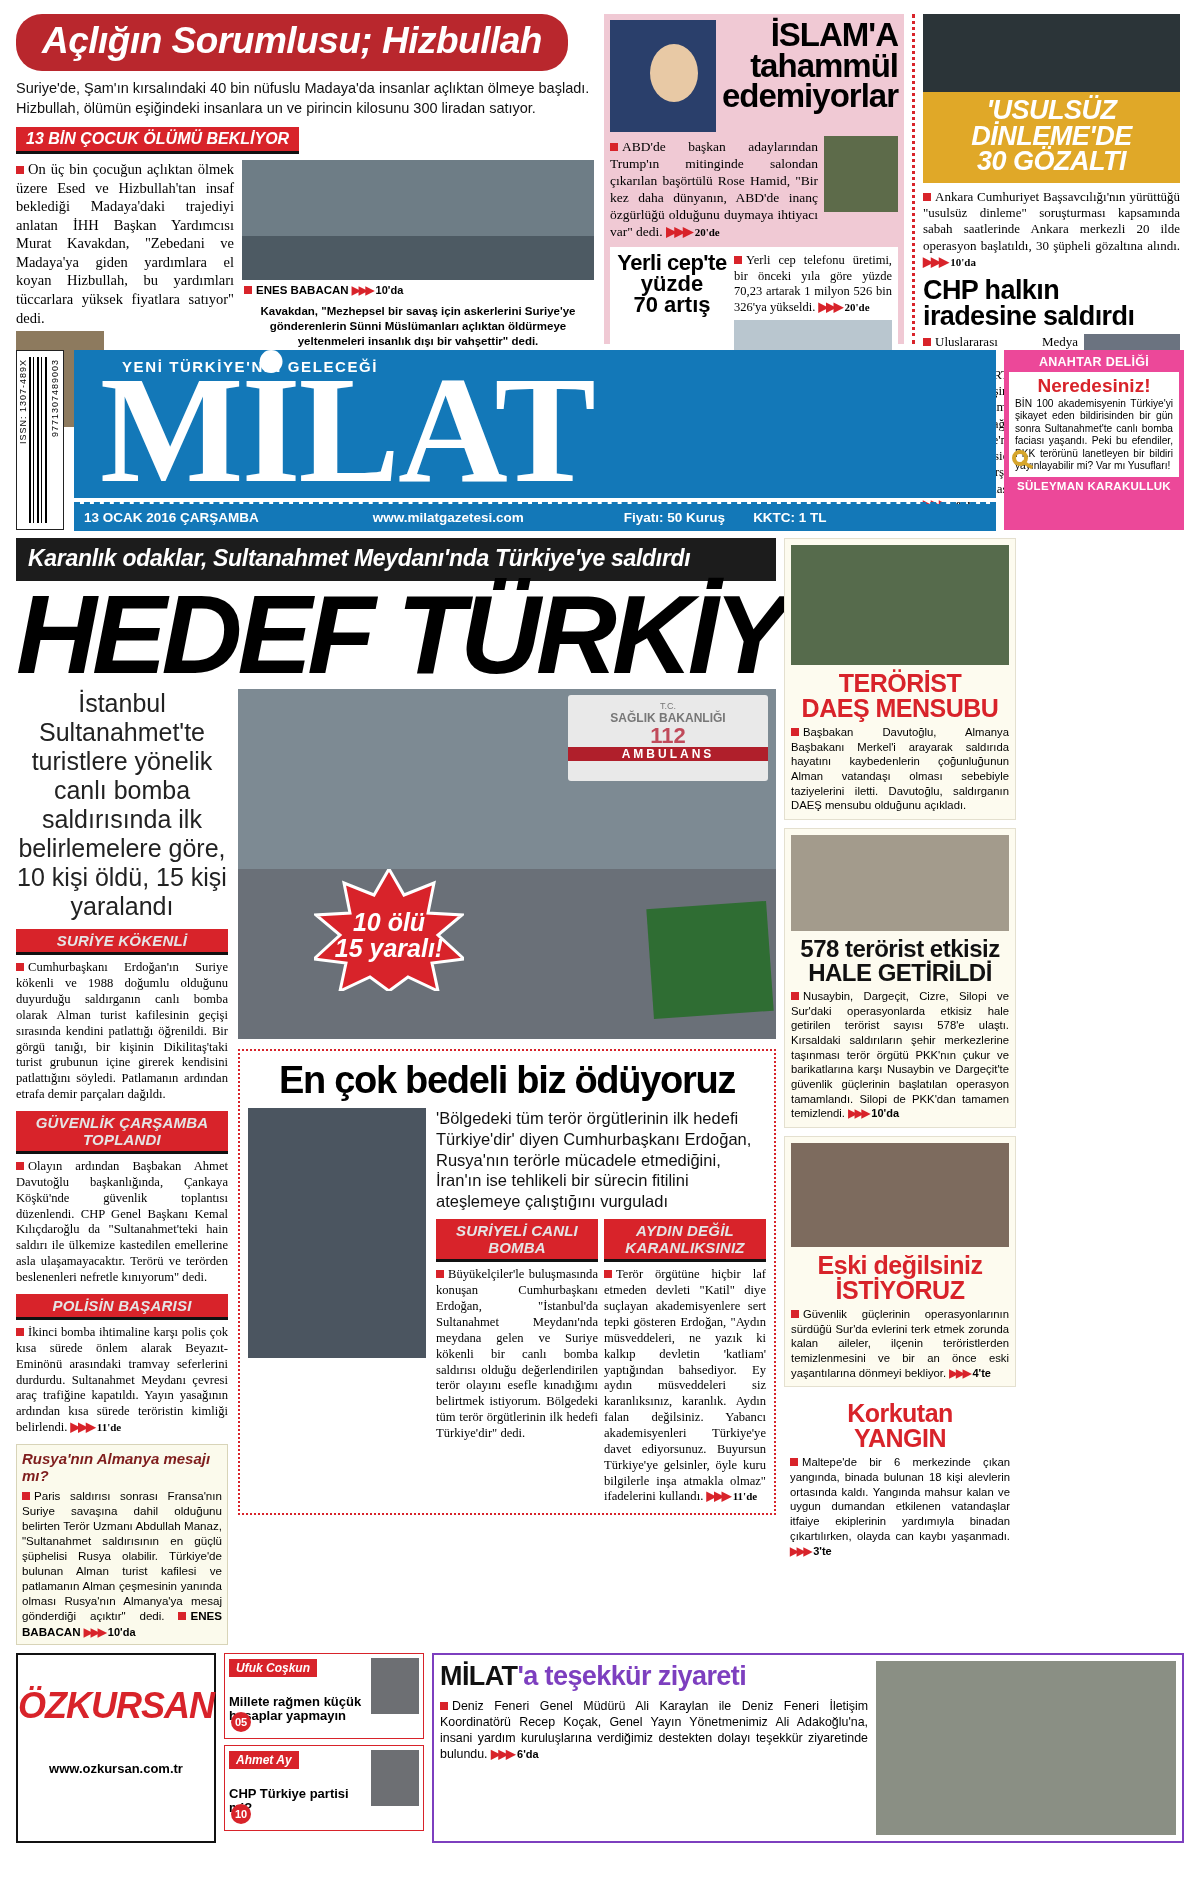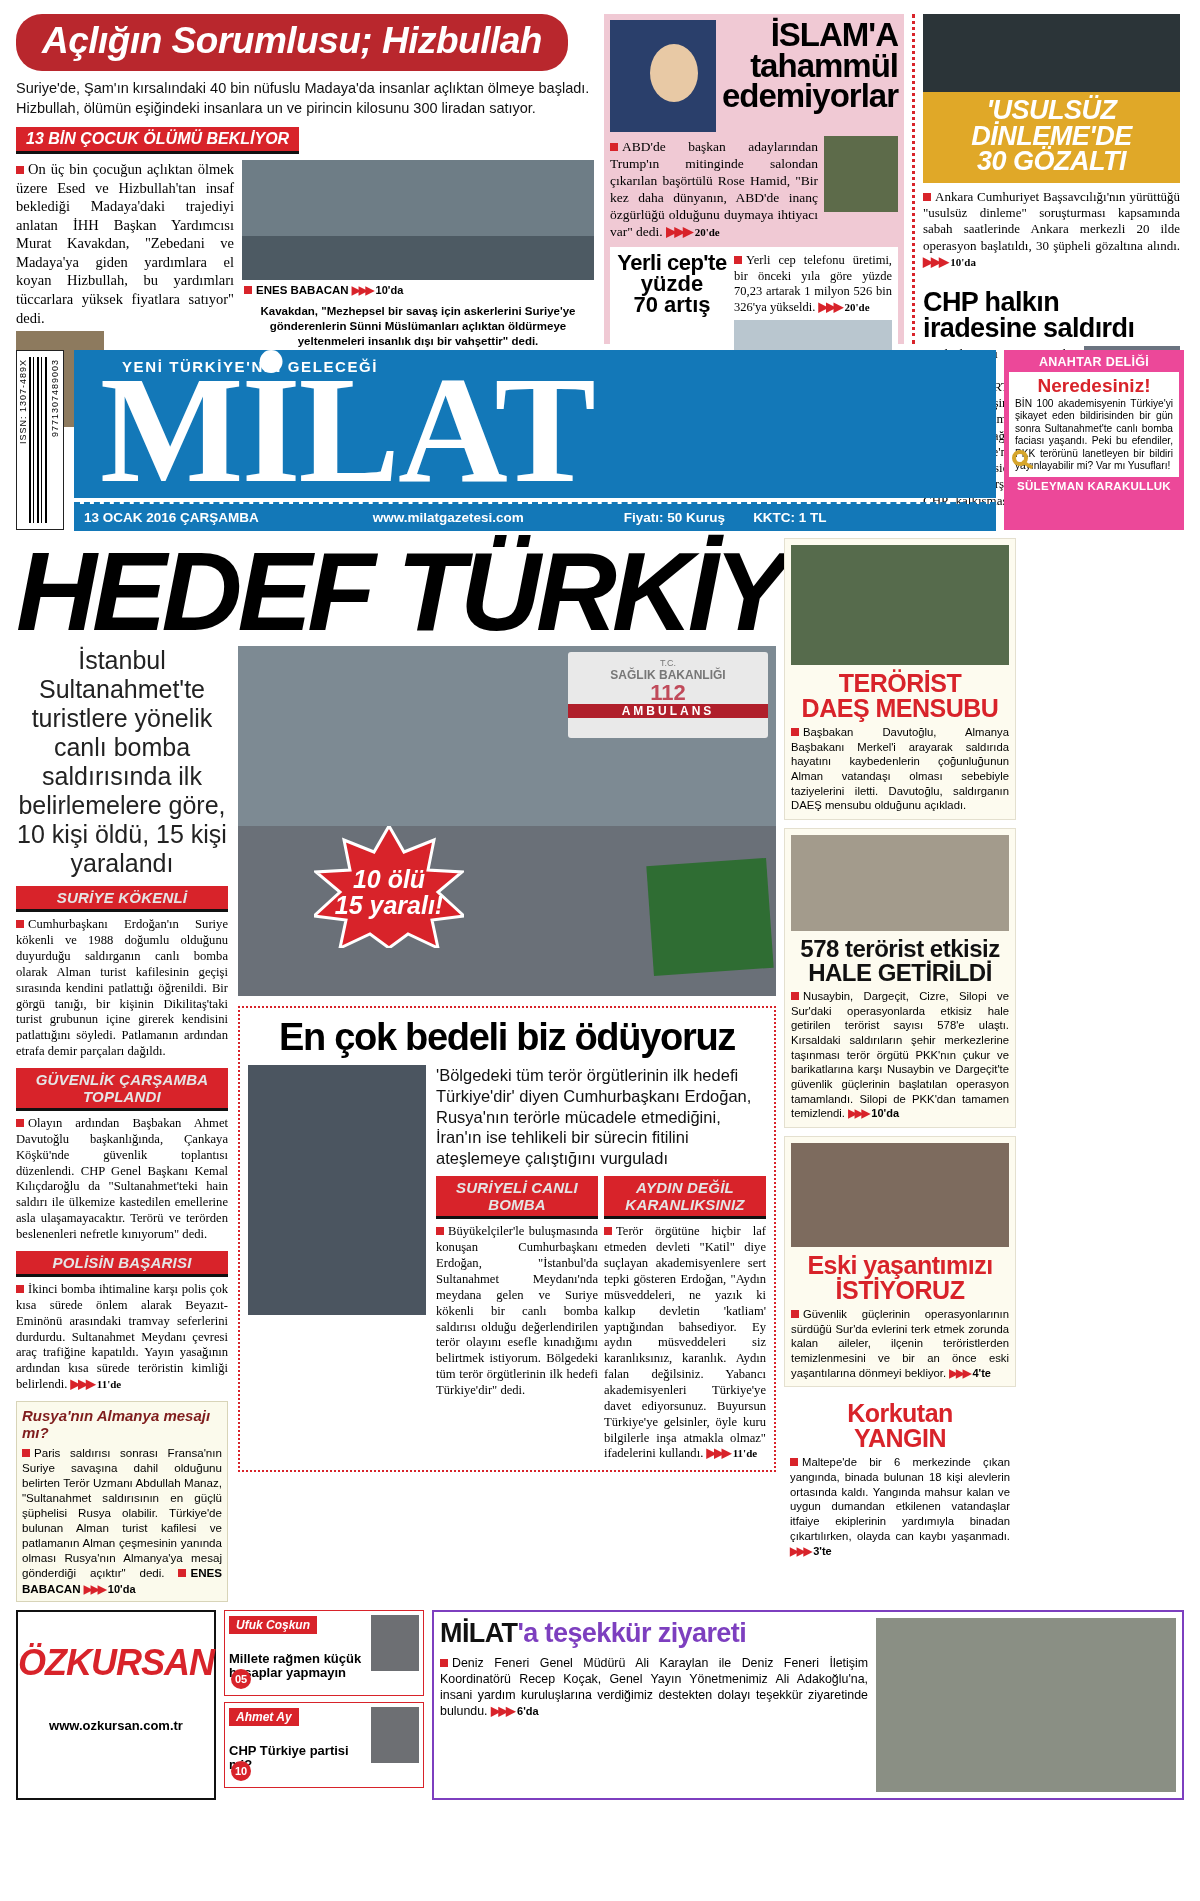--- a/index.html
+++ b/index.html
@@ -24,21 +24,21 @@
 
   .col-b{width:300px;background:#f0c9d4;padding:6px;box-sizing:border-box;}
   .b-title{font-size:33px;font-weight:bold;line-height:.93;text-align:right;letter-spacing:-1px;}
   .b-body{font-family:"Liberation Serif",serif;font-size:13.5px;line-height:1.26;text-align:justify;margin-top:6px;}
   .b-card{background:#fff;margin-top:7px;padding:6px;display:flex;gap:6px;}
 
   .col-c{width:268px;border-left:3px dotted #d8232a;padding-left:8px;box-sizing:border-box;}
   .c-gold{background:#e0a828;color:#fff;font-size:27px;font-weight:bold;font-style:italic;line-height:.95;
           text-align:center;padding:6px 4px 8px;letter-spacing:-.5px;}
   .c-body{font-family:"Liberation Serif",serif;font-size:13px;line-height:1.25;text-align:justify;margin-top:6px;}
-  .c-head{font-size:27px;font-weight:bold;line-height:.95;letter-spacing:-.6px;margin-top:20px;}
+  .c-head{font-size:27px;font-weight:bold;line-height:.95;letter-spacing:-.6px;margin-top:8px;}
 
   
   .masthead{display:flex;align-items:stretch;margin-top:6px;height:180px;}
   .barcode{width:46px;border:1px solid #222;margin-right:10px;position:relative;background:#fff;}
   .bc-lines{position:absolute;left:12px;top:6px;bottom:6px;width:20px;
             background:repeating-linear-gradient(90deg,#000 0 2px,#fff 2px 4px,#000 4px 5px,#fff 5px 8px);}
   .bc-t1{position:absolute;left:1px;top:8px;font-size:9px;writing-mode:vertical-rl;transform:rotate(180deg);letter-spacing:1px;}
   .bc-t2{position:absolute;left:33px;top:8px;font-size:9px;writing-mode:vertical-rl;transform:rotate(180deg);letter-spacing:1px;}
   .mast-main{flex:1;}
   .mast-blue{background:#1378b8;position:relative;height:148px;}
@@ -227,20 +227,21 @@
             </svg>
         </div>
       </div>
       <div class="ms-name">SÜLEYMAN KARAKULLUK</div>
     </div>
   </div>
 
   <div class="mainwrap">
 
     <div class="mainleft">
+      <div class="blackbar">Karanlık odaklar, Sultanahmet Meydanı'nda Türkiye'ye saldırdı</div>
       <div class="megahead">HEDEF TÜRKİYE</div>
 
       <div class="leadcols">
         <div class="leadcol">
           <div class="deck">İstanbul Sultanahmet'te turistlere yönelik canlı bomba saldırısında ilk belirlemelere göre, 10 kişi öldü, 15 kişi yaralandı</div>
 
           <div class="kicker" style="margin-top:8px;">SURİYE KÖKENLİ</div>
           <div class="leadtxt" style="margin-top:5px;">
             <span class="redsq"></span><span>Cumhurbaşkanı Erdoğan'ın Suriye kökenli ve 1988 doğumlu olduğunu duyurduğu saldırganın canlı bomba olarak Alman turist kafilesinin geçişi sırasında kendini patlattığı öğrenildi. Bir görgü tanığı, bir kişinin Dikilitaş'taki turist grubunun içine girerek kendisini patlattığını söyledi. Patlamanın ardından etrafa demir parçaları dağıldı.</span>
           </div>
@@ -331,21 +332,21 @@
         <div class="r-head2">HALE GETİRİLDİ</div>
         <div class="r-body">
           <span class="redsq"></span><span>Nusaybin, Dargeçit, Cizre, Silopi ve Sur'daki operasyonlarda etkisiz hale getirilen terörist sayısı 578'e ulaştı. Kırsaldaki saldırıların şehir merkezlerine taşınması terör örgütü PKK'nın çukur ve barikatlarına karşı Nusaybin ve Dargeçit'te güvenlik güçlerinin başlatılan operasyon tamamlandı. Silopi de PKK'dan tamamen temizlendi.</span>
           <span class="arrow">▶▶▶</span>
           <span class="pgref">10'da</span>
         </div>
       </div>
 
       <div class="rbox">
         <div style="height:104px;background:#7d6b5e;"></div>
-        <div class="r-head" style="margin-top:6px;">Eski yaşantımızı</div>
+        <div class="r-head" style="margin-top:6px;">Eski değilsiniz</div>
         <div class="r-head">İSTİYORUZ</div>
         <div class="r-body">
           <span class="redsq"></span><span>Güvenlik güçlerinin operasyonlarının sürdüğü Sur'da evlerini terk etmek zorunda kalan aileler, ilçenin teröristlerden temizlenmesini ve bir an önce eski yaşantılarına dönmeyi bekliyor.</span>
           <span class="arrow">▶▶▶</span>
           <span class="pgref">4'te</span>
         </div>
       </div>
 
       <div class="rbox" style="border:none;background:transparent;">
         <div class="r-head">Korkutan</div>

